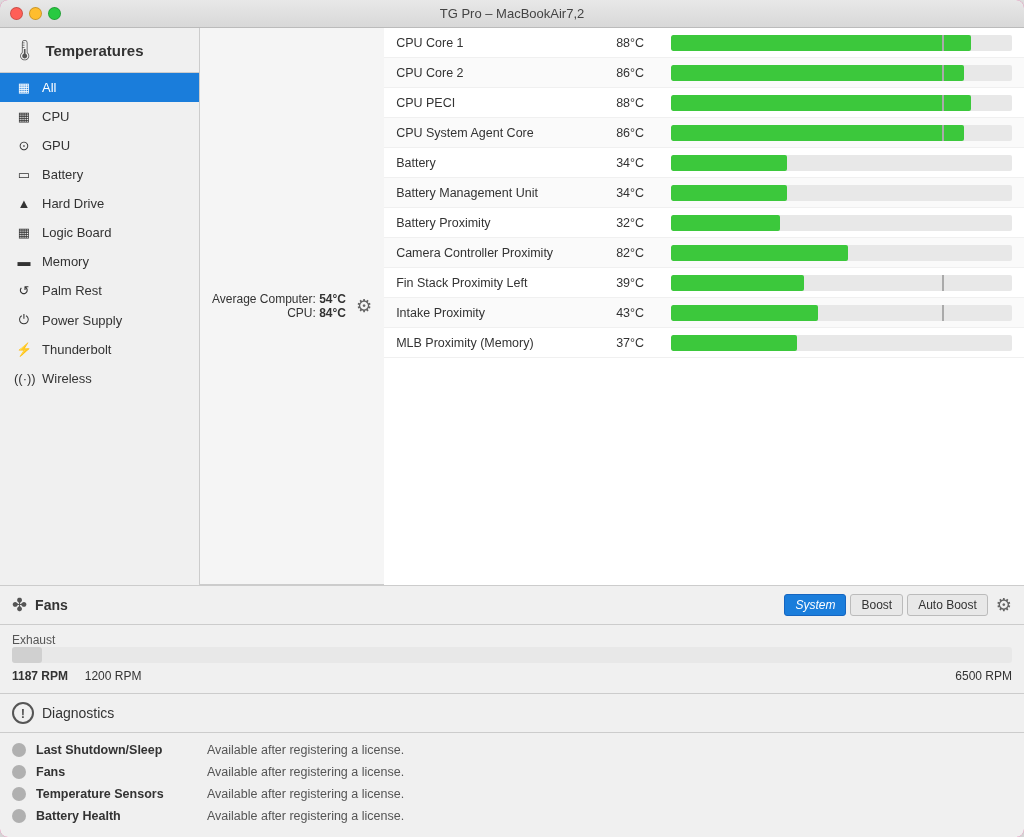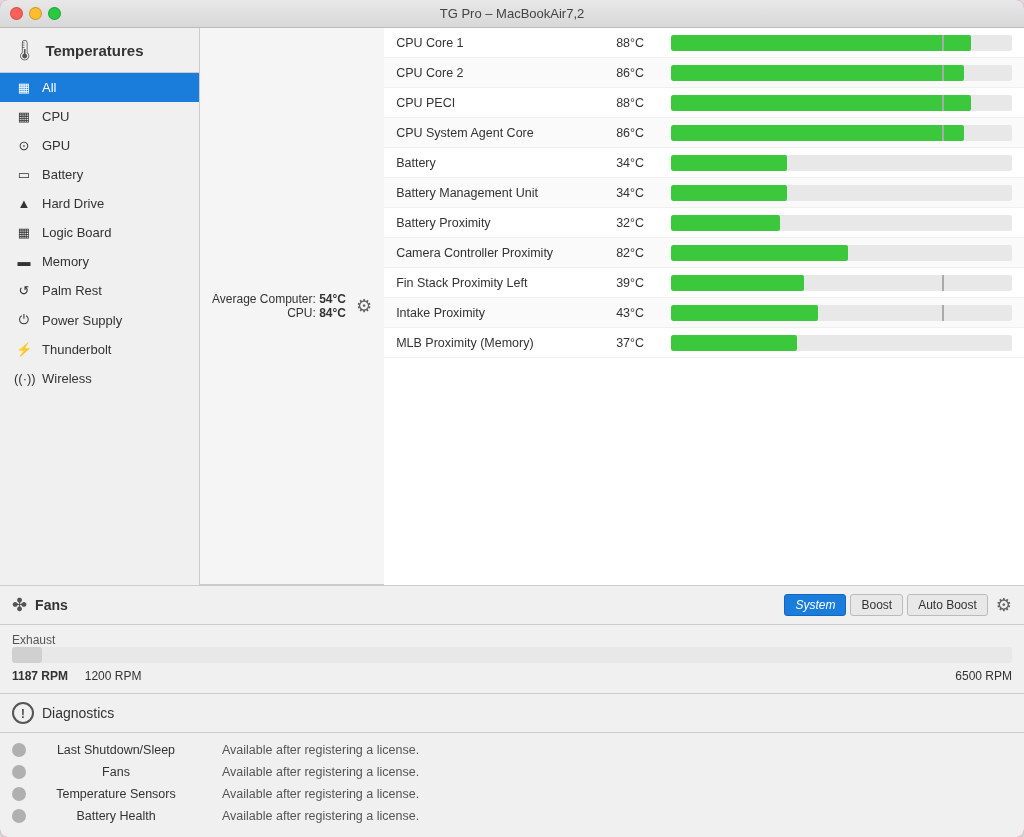--- a/index.html
+++ b/index.html
@@ -292,25 +292,25 @@
     .diag-indicator {
       width: 14px;
       height: 14px;
       border-radius: 50%;
       background: #b0b0b0;
       margin-right: 10px;
       flex-shrink: 0;
     }
     .diag-label {
       font-size: 12.5px;
-      font-weight: 400;
+      font-weight: 700;
       color: #333;
       min-width: 160px;
-      text-align: center;
-      margin-right: 26px;
+      text-align: left;
+      margin-right: 11px;
     }
     .diag-value {
       font-size: 12.5px;
       color: #555;
     }
   </style>
 </head>
 <body>
 
 <div class="window">

